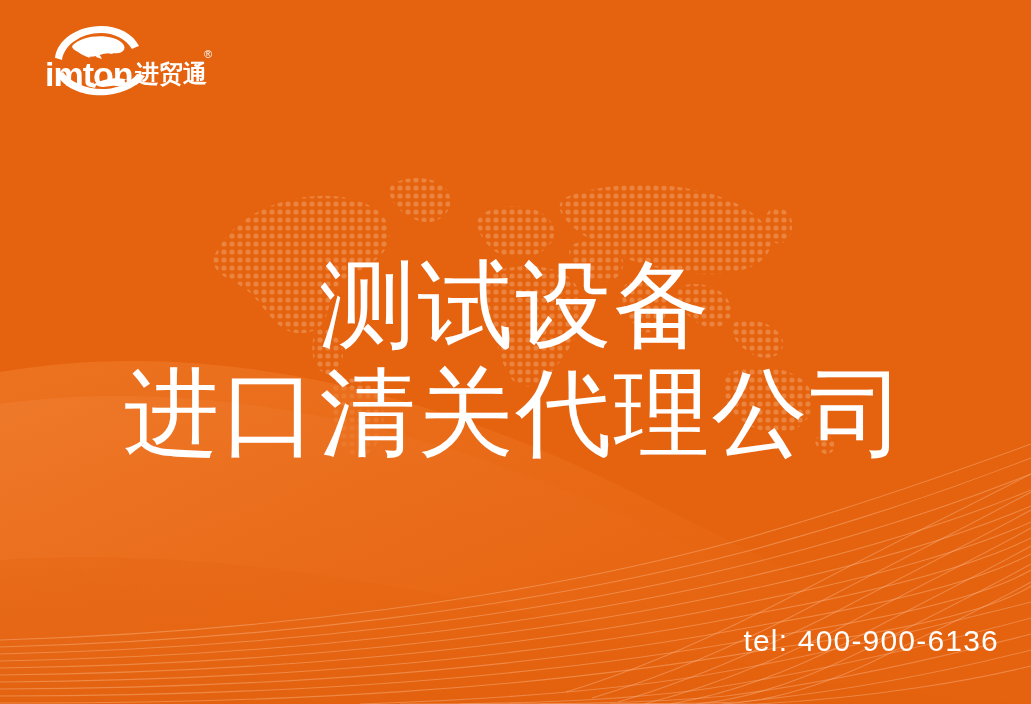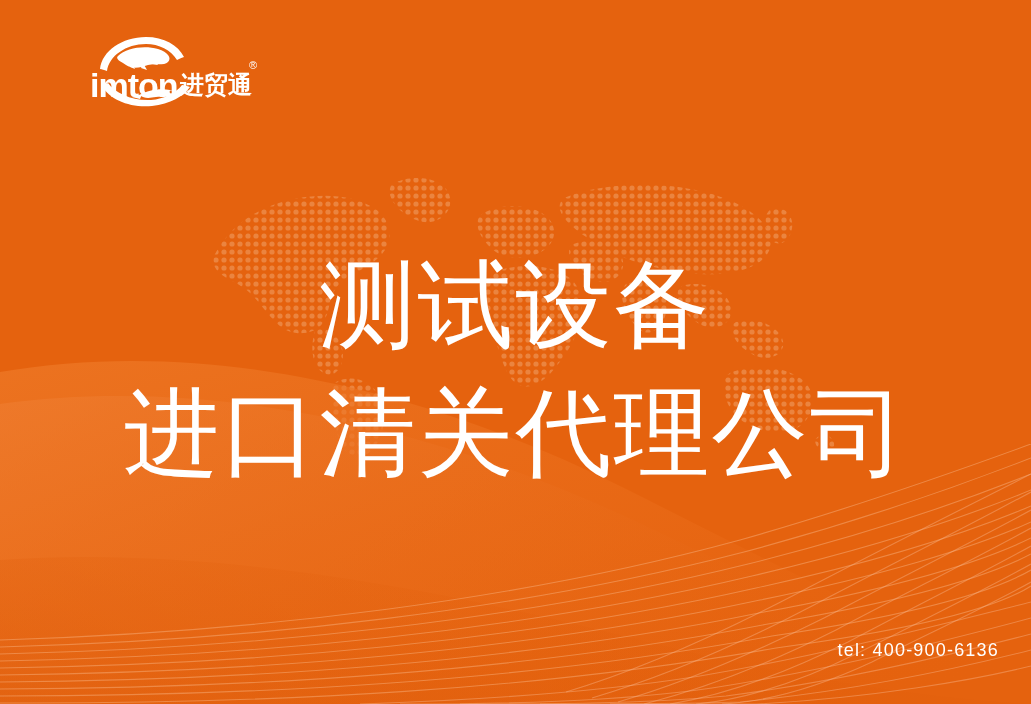--- a/index.html
+++ b/index.html
@@ -51,24 +51,23 @@
     height: 260px;
     pointer-events: none;
     overflow: hidden;
   }
   .lines-layer svg { display: block; width: 100%; height: 100%; }
 
   
   .logo {
     position: absolute;
     left: 43px;
-    top: 31px;
+    top: 20px;
     width: 170px;
     height: 78px;
-    margin-left: 45px;
   }
   .logo svg { display: block; width: 100%; height: 100%; }
 
   
   .headline {
     position: absolute;
     left: 0;
     top: 232px;
     width: 1031px;
     text-align: center;
@@ -79,30 +78,30 @@
   .headline .line1 {
     display: block;
     font-size: 96px;
     font-weight: 400;
     margin-top: 19px;
   }
   .headline .line2 {
     display: block;
     font-size: 96px;
     font-weight: 400;
-    margin-top: 20px;
+    margin-top: 0;
   }
 
   
   .phone {
     position: absolute;
     right: 32px;
-    top: 640px;
+    top: 624px;
     color: #ffffff;
-    font-size: 18px;
+    font-size: 30px;
     letter-spacing: 1.2px;
     white-space: nowrap;
   }
 </style>
 </head>
 <body>
 
 <div id="banner">
 
   <div class="bg-base"></div>

